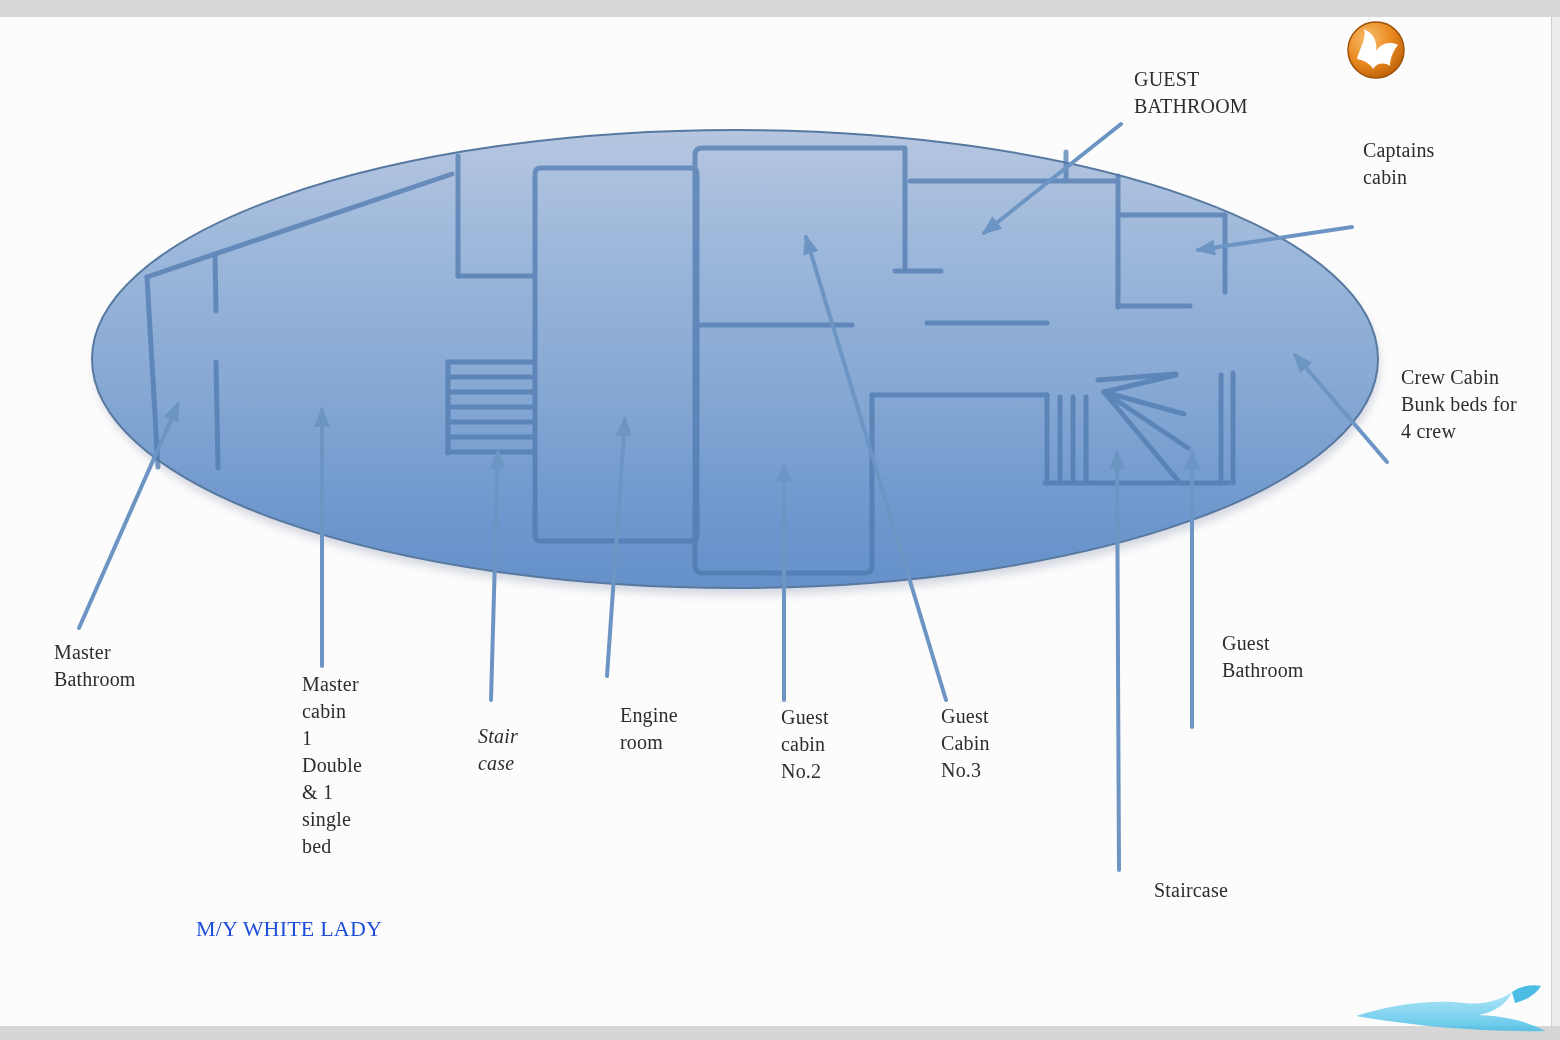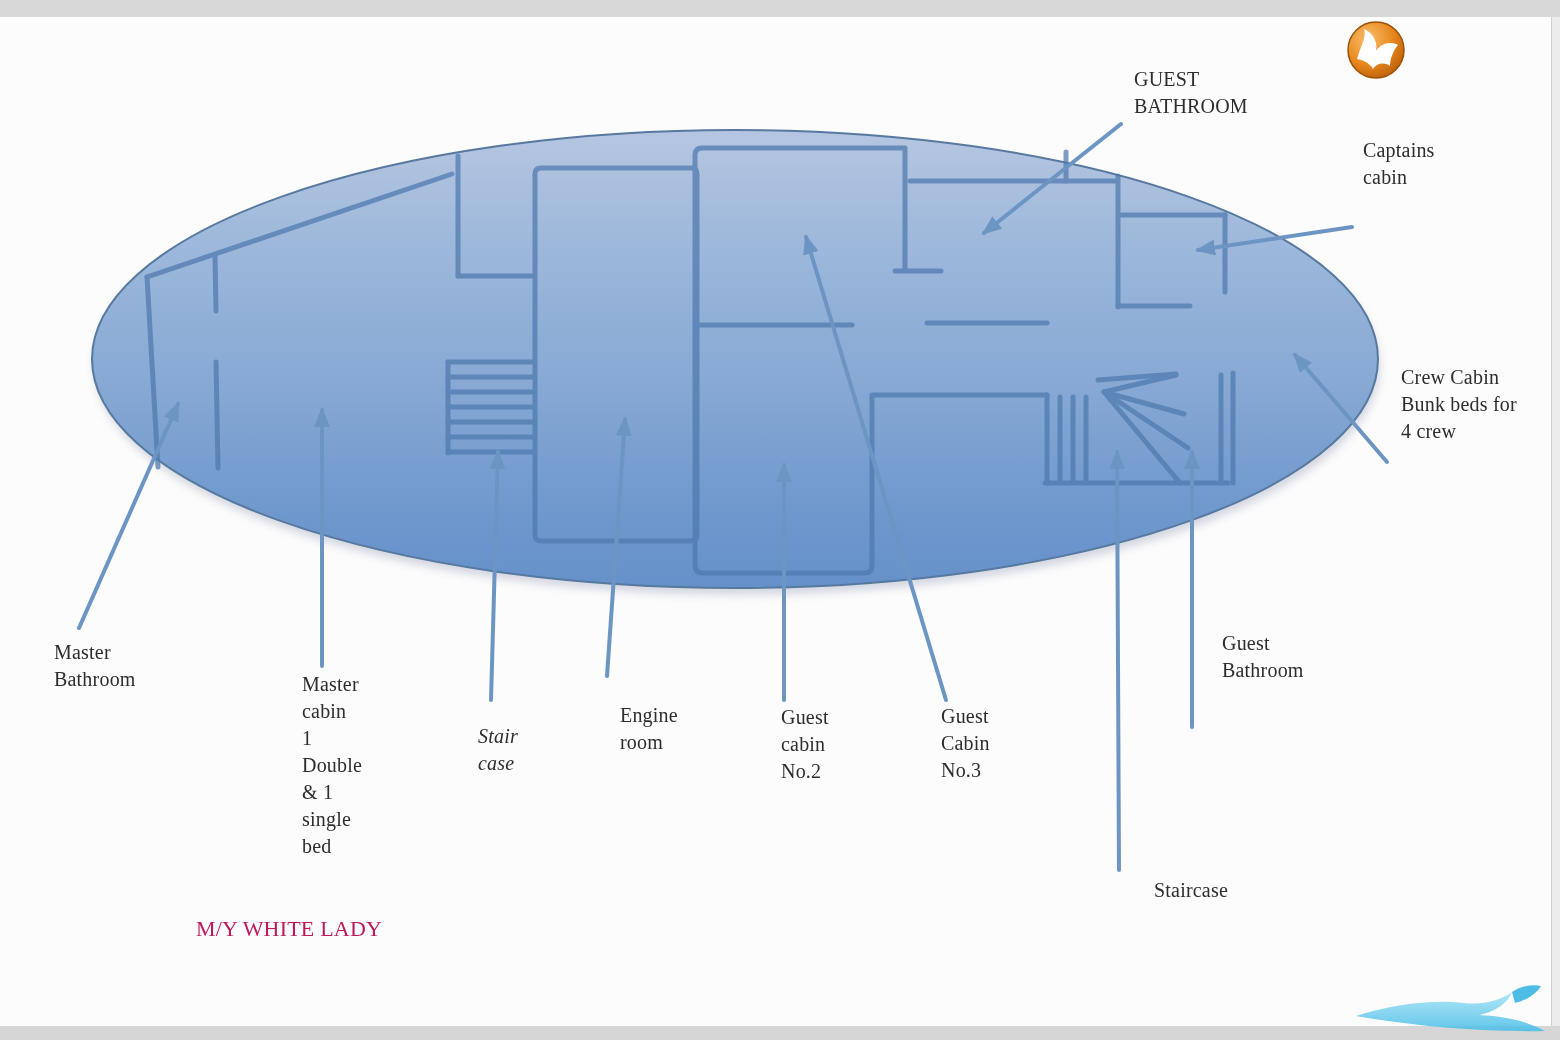--- a/index.html
+++ b/index.html
@@ -11,21 +11,21 @@
   .band-top{position:absolute;top:0;left:0;right:0;height:17px;}
   .band-bottom{position:absolute;bottom:0;left:0;right:0;height:14px;}
   .band-right{position:absolute;top:17px;right:0;width:8px;bottom:14px;border-left:1px solid #cfcfcf;}
   #plan-svg{position:absolute;left:0;top:0;}
   #labels{position:absolute;left:0;top:0;width:100%;height:100%;pointer-events:none;}
   .label{
     position:absolute;font-size:20px;line-height:27px;color:#2d2d2d;
     white-space:nowrap;letter-spacing:0.2px;
   }
   .title{
-    position:absolute;font-size:22px;color:#be185d;white-space:nowrap;letter-spacing:0.2px;
+    position:absolute;font-size:22px;color:#1d4ed8;white-space:nowrap;letter-spacing:0.2px;
   }
   #vessel-title{left:196px;top:916px;}
   #plan-subtitle{left:196px;top:970px;}
 </style>
 </head>
 <body>
 
 <div class="stage" style="background: rgb(252, 252, 252);">
 
   <div class="band-top" style="background: rgb(216, 216, 216);"></div>

